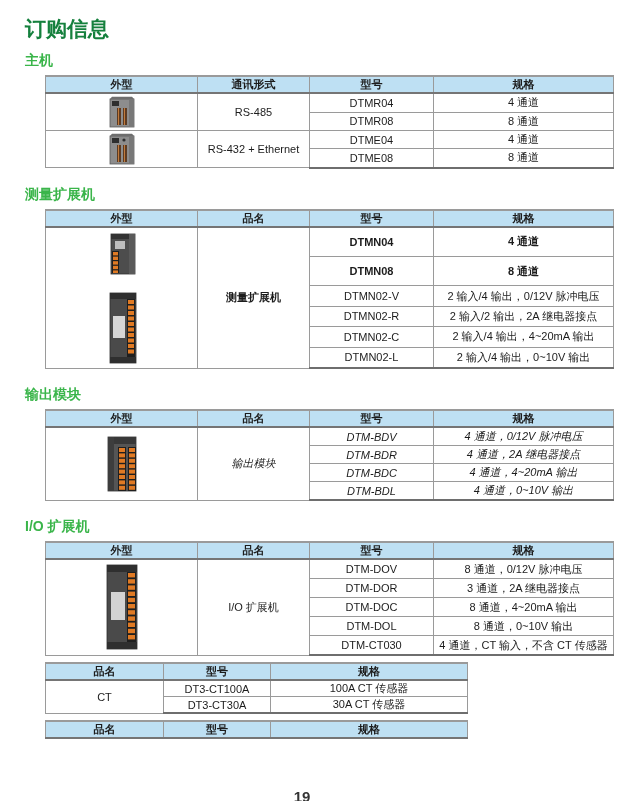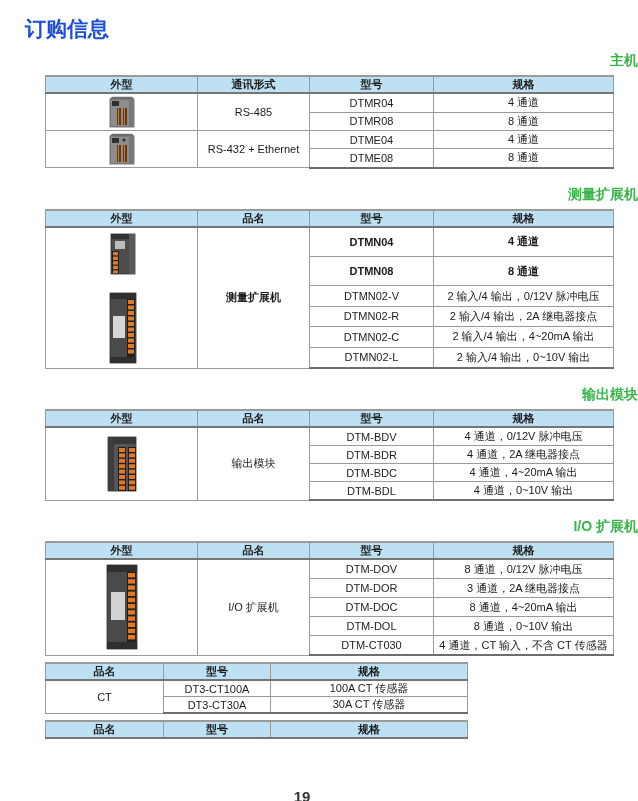--- a/index.html
+++ b/index.html
@@ -6,27 +6,26 @@
   .page {
     position:relative; width:638px; height:801px; margin:0 auto;
     background:#ffffff; overflow:hidden;
     font-family:"Liberation Sans", sans-serif;
     color:#1c1c1c;
   }
   .content { padding:14px 0 0 25px; }
 
   .doc-title {
     margin:2px 0 0 0;
-    font-size:21px; font-weight:bold; color:#1d4ed8;
+    font-size:21px; font-weight:bold; color:#15803d;
     line-height:26px;
   }
   .sec-heading {
     margin:0; font-size:14px; font-weight:bold; color:#3AB54A;
     line-height:17px;
-    text-align:right;
   }
   .mt-sec1 { margin-top:10px; }
   .mt-sec  { margin-top:17px; }
 
   table.tbl {
     border-collapse:collapse; table-layout:fixed;
     margin-top:6px;
     font-size:11px;
     margin-left:20px;
   }
@@ -41,21 +40,21 @@
     background:#BEE0F3;
     border-top:2px solid #9a9a9a;
     border-bottom:2px solid #757575;
     font-weight:bold; height:15px; line-height:15px;
   }
   .tbl tbody tr:last-child td { border-bottom:2px solid #6e6e6e; }
 
   .t1 tbody td { height:16px; }
   .t2 tr.tall td { height:25px;font-weight:bold; }
   .t2 tr.std  td { height:17px; }
-  .t3 tbody td { height:17px; }
+  .t3 tbody td { height:17px;font-style:italic; }
   .t4 tbody td { height:18px; }
   .t5 tbody td { height:15px; }
 
   .photo-cell { vertical-align:middle; }
   .photo-stack { display:flex; flex-direction:column; align-items:center; gap:10px; }
   .photo { display:block; margin:2px auto; }
 
   .page-number {
     position:absolute; left:290px; top:788px;
     width:24px; height:27px; overflow:hidden;
@@ -191,21 +190,21 @@
         <tr class="tall">
           <td>DTMN08</td>
           <td>8 通道</td>
         </tr>
         <tr class="std">
           <td>DTMN02-V</td>
           <td>2 输入/4 输出，0/12V 脉冲电压</td>
         </tr>
         <tr class="std">
           <td>DTMN02-R</td>
-          <td>2 输入/4 输出，2A 继电器接点</td>
+          <td>2 输入/2 输出，2A 继电器接点</td>
         </tr>
         <tr class="std">
           <td>DTMN02-C</td>
           <td>2 输入/4 输出，4~20mA 输出</td>
         </tr>
         <tr class="std">
           <td>DTMN02-L</td>
           <td>2 输入/4 输出，0~10V 输出</td>
         </tr>
       </tbody>

